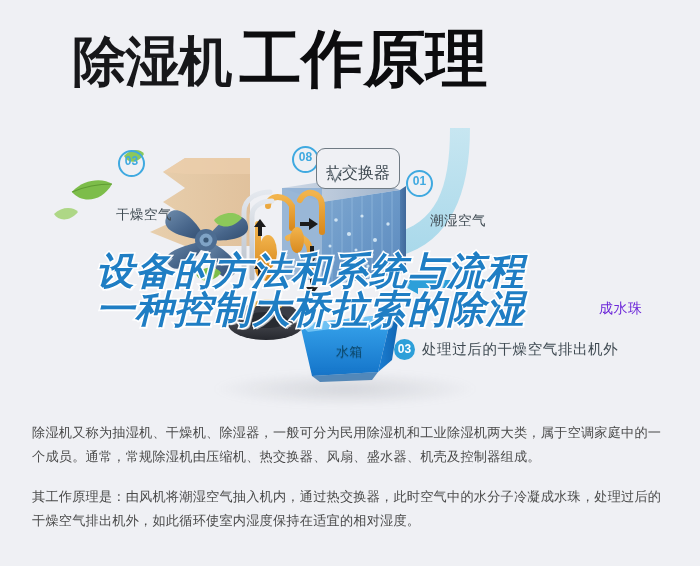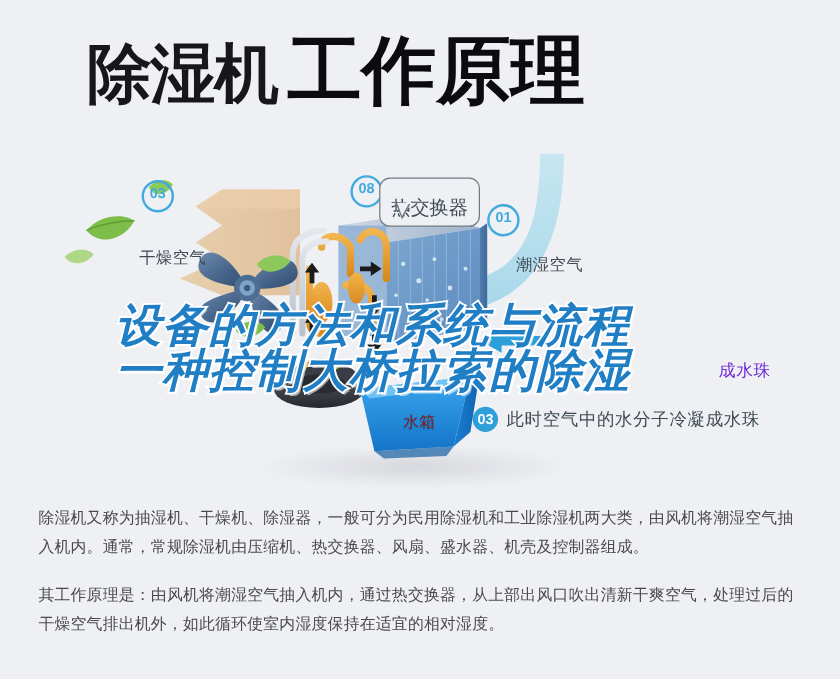--- a/index.html
+++ b/index.html
@@ -342,39 +342,39 @@
     </svg>
 
     <div class="badge-ring" style="left:118px; top:22px;">03</div>
     <div class="lbl" style="left:116px; top:78px; font-size:13.5px;">干燥空气</div>
 
     <div class="badge-ring" style="left:292px; top:18px;">08</div>
 
     <div class="badge-ring" style="left:406px; top:42px;">01</div>
     <div class="lbl" style="left:430px; top:84px; font-size:13.5px;">潮湿空气</div>
 
-    <div class="lbl" style="left:336px; top:215px; color:#7f1d1d; font-size:13px; text-shadow:0 1px 1px rgba(0,0,0,0.25);">水箱</div>
+    <div class="lbl" style="left:336px; top:215px; color:#0c4a6e; font-size:13px; text-shadow:0 1px 1px rgba(0,0,0,0.25);">水箱</div>
   </div>
 
   <div id="hx-bubble">热交换器</div>
   <div id="hx-bubble-tail"></div>
   <div id="hx-bubble-tail2"></div>
 
   <div id="reflection"></div>
 
   <div id="droplet-frag">成水珠</div>
 
   <div id="overlay-headline">
     <span class="line">设备的方法和系统与流程</span>
     <span class="line">一种控制大桥拉索的除湿</span>
   </div>
 
   <div id="step3-caption">
     <span class="badge-fill" style="position:relative;">03</span>
-    <span class="cap-text">此时空气中的水分子冷凝成水珠</span>
+    <span class="cap-text">处理过后的干燥空气排出机外</span>
   </div>
 
   <div id="body-copy">
-    <p>除湿机又称为抽湿机、干燥机、除湿器，一般可分为民用除湿机和工业除湿机两大类，由风机将潮湿空气抽入机内。通常，常规除湿机由压缩机、热交换器、风扇、盛水器、机壳及控制器组成。</p>
-    <p>其工作原理是：由风机将潮湿空气抽入机内，通过热交换器，从上部出风口吹出清新干爽空气，处理过后的干燥空气排出机外，如此循环使室内湿度保持在适宜的相对湿度。</p>
+    <p>除湿机又称为抽湿机、干燥机、除湿器，一般可分为民用除湿机和工业除湿机两大类，属于空调家庭中的一个成员。通常，常规除湿机由压缩机、热交换器、风扇、盛水器、机壳及控制器组成。</p>
+    <p>其工作原理是：由风机将潮湿空气抽入机内，通过热交换器，此时空气中的水分子冷凝成水珠，处理过后的干燥空气排出机外，如此循环使室内湿度保持在适宜的相对湿度。</p>
   </div>
 
 </div>
 
 </body></html>

